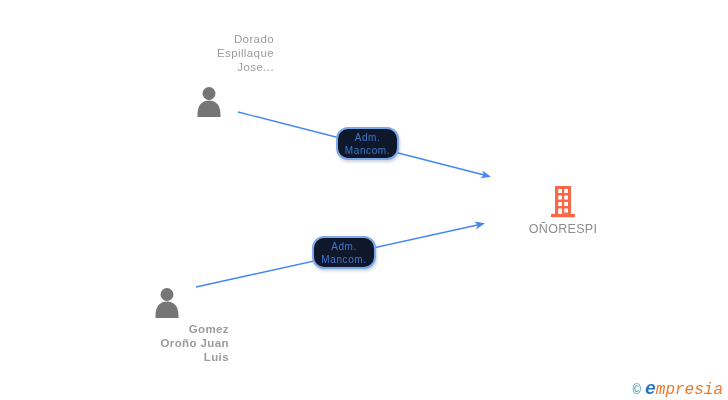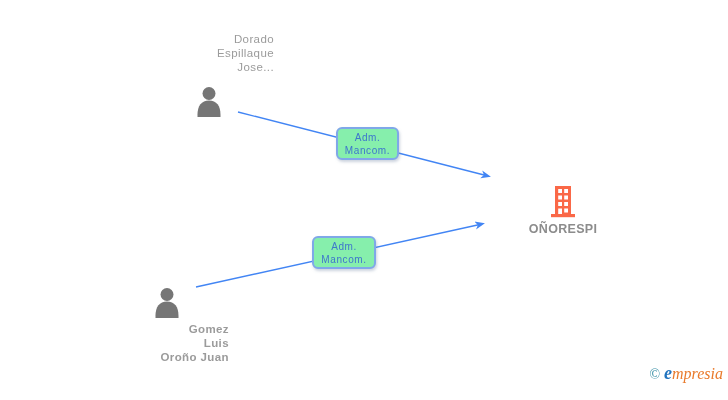--- a/index.html
+++ b/index.html
@@ -9,33 +9,33 @@
   }
   .connector-layer { position:absolute; left:0; top:0; z-index:1; }
   .node { position:absolute; z-index:2; }
   .person-label {
     position:absolute; z-index:2; width:130px; text-align:right;
     color:#9b9b9b; font-size:11.5px; line-height:14px; letter-spacing:0.4px;
   }
   .person-icon svg { display:block; }
   .company-label {
     position:absolute; z-index:2; width:170px; text-align:center;
-    color:#8c8c8c; font-size:12.5px; font-weight:bold; line-height:15px; letter-spacing:0.3px;
+    color:#8c8c8c; font-size:12.5px; font-weight:normal; line-height:15px; letter-spacing:0.3px;
   }
   .rel-box {
     position:absolute; z-index:3; box-sizing:border-box;
-    background:#86efac; border:2px solid #7fa8e8; border-radius:6px;
+    background:#0f172a; border:2px solid #7fa8e8; border-radius:12px;
     box-shadow:1px 2px 3px rgba(110,130,160,0.35);
     color:#3e76cc; font-size:10px; line-height:13px; letter-spacing:0.6px;
     display:flex; flex-direction:column; align-items:center; justify-content:center;
     text-align:center;
   }
   .watermark {
-    position:absolute; right:5px; bottom:16px; z-index:2;
-    font-family:Liberation Serif, serif; font-style:italic; font-size:16px;
+    position:absolute; right:5px; bottom:1px; z-index:2;
+    font-family:Liberation Mono, monospace; font-style:italic; font-size:16px;
     white-space:nowrap;
   }
   .watermark .copy { color:#3e93a8; font-style:normal; font-size:14px; margin-right:4px; }
   .watermark .brand-e { color:#2173be; font-weight:bold; font-size:18px; }
   .watermark .brand-rest { color:#e97a2b; }
 </style>
 </head>
 <body>
 
 <div class="canvas">
@@ -63,22 +63,22 @@
   </div>
 
   <div class="node person-icon" style="left:153px; top:287px;">
     <svg width="28" height="31" viewBox="0 0 28 31">
       <circle cx="14" cy="7.5" r="6.5" fill="#767676"></circle>
       <path d="M14 14.5 C6.5 14.5 2.5 20 2.5 28.5 L2.5 31 L25.5 31 L25.5 28.5 C25.5 20 21.5 14.5 14 14.5 Z" fill="#767676"></path>
     </svg>
   </div>
   <div class="person-label" style="left:99px; top:322px;font-weight:bold;">
     <div>Gomez</div>
+    <div>Oroño Juan</div>
     <div>Luis</div>
-    <div>Oroño Juan</div>
   </div>
 
   <div class="node" style="left:548px; top:186px;">
     <svg width="30" height="32" viewBox="0 0 30 32">
       <rect x="7" y="0" width="16" height="28" fill="#fa6847"></rect>
       <rect x="10.2" y="3" width="3.8" height="4" fill="#ffffff"></rect>
       <rect x="16.2" y="3" width="3.8" height="4" fill="#ffffff"></rect>
       <rect x="10.2" y="9.5" width="3.8" height="4" fill="#ffffff"></rect>
       <rect x="16.2" y="9.5" width="3.8" height="4" fill="#ffffff"></rect>
       <rect x="10.2" y="16" width="3.8" height="4" fill="#ffffff"></rect>

